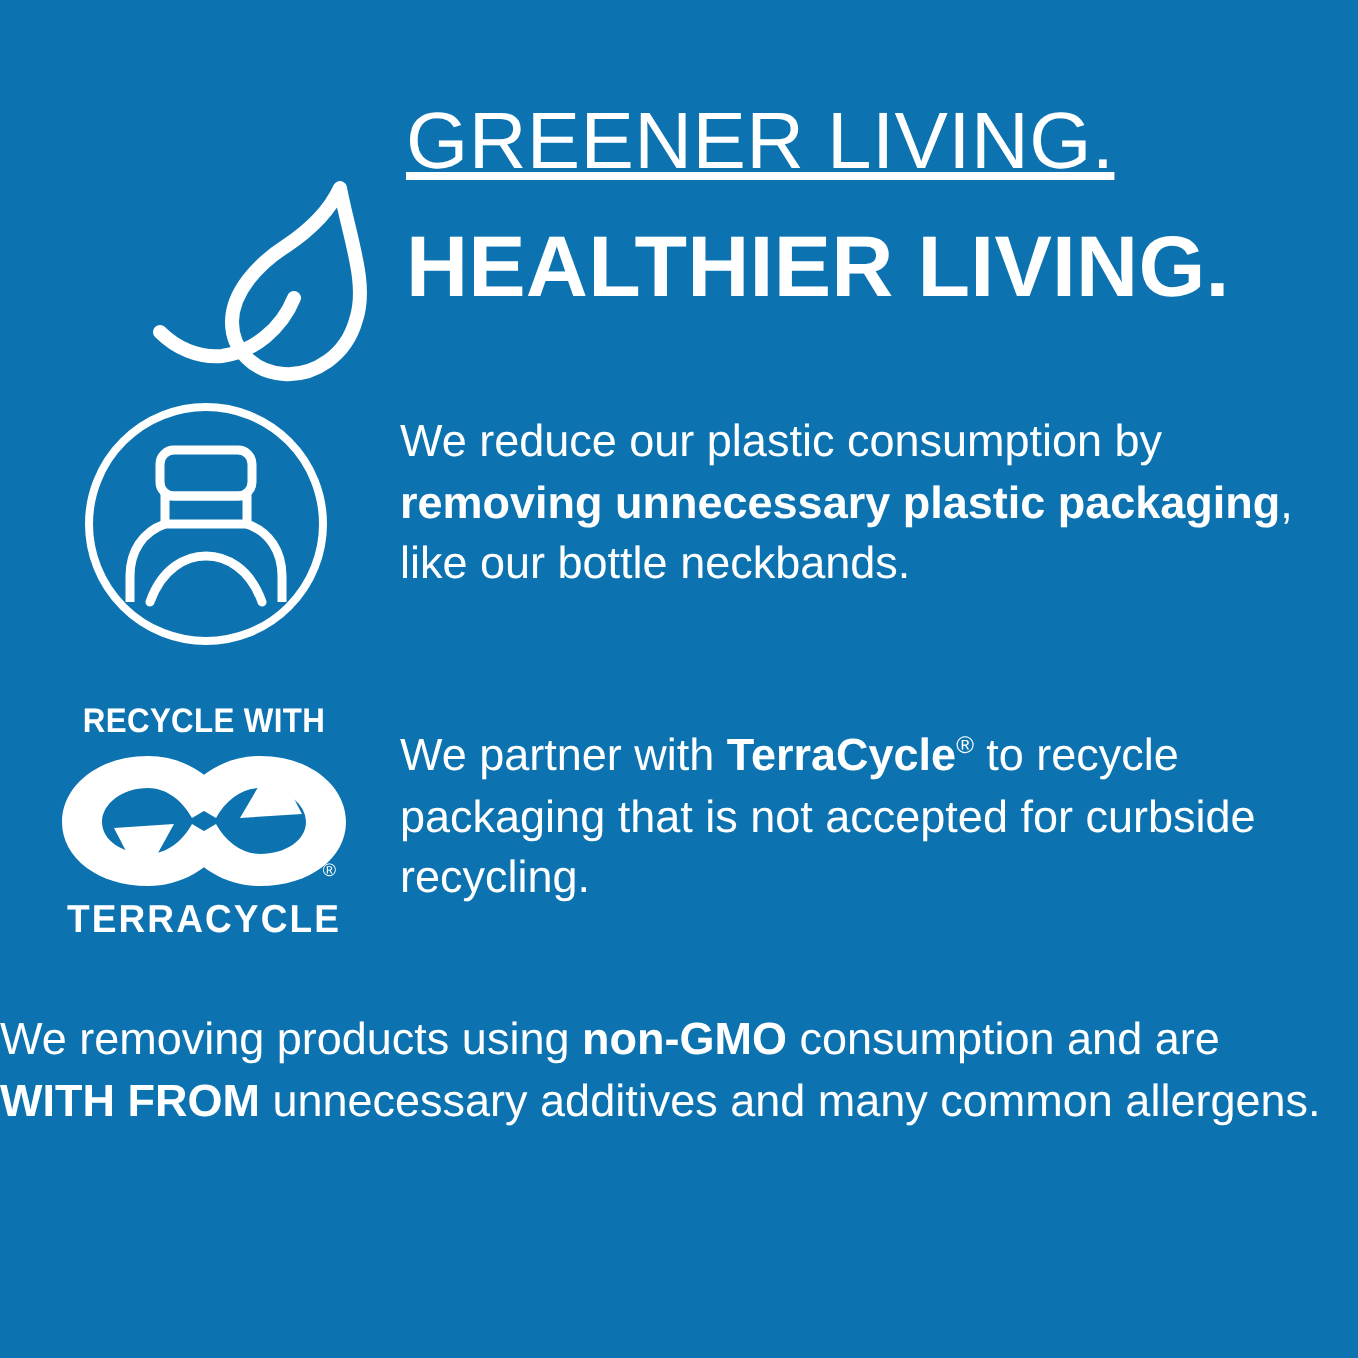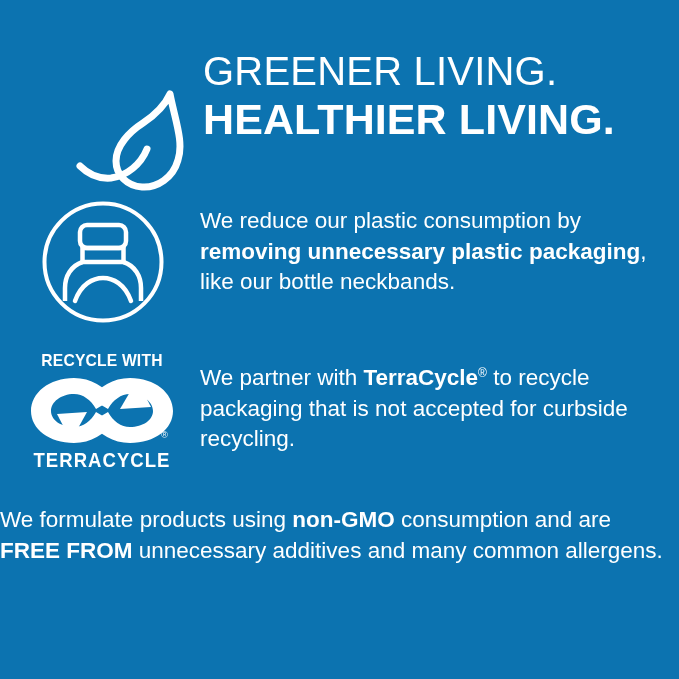--- a/index.html
+++ b/index.html
@@ -43,30 +43,31 @@
     width: 460px;
   }
   .headline-1 {
     color: #ffffff;
     font-family: "Liberation Sans", sans-serif;
     font-size: 40px;
     font-weight: 400;
     letter-spacing: 0.2px;
     line-height: 46px;
     white-space: nowrap;
+    text-decoration: underline;
   }
   .headline-2 {
     color: #ffffff;
     font-family: "Liberation Sans", sans-serif;
     font-size: 43px;
     font-weight: bold;
     letter-spacing: 0.1px;
     line-height: 49px;
     white-space: nowrap;
-    margin-top: 1px;
+    margin-top: 16px;
   }
 
   
   .row {
     position: absolute;
     left: 0;
     width: 679px;
     display: flex;
     align-items: flex-start;
   }
@@ -247,17 +248,17 @@
         <path d="M34 101 C40 84 52 78 62 78 C72 78 84 84 90 101" fill="none" stroke="#ffffff" stroke-width="4.5" stroke-linecap="round"></path>
       </svg>
     </div>
     <div class="row-text">
       <span>We reduce our plastic consumption by </span><b>removing unnecessary plastic packaging</b><span>, like our bottle neckbands.</span>
     </div>
   </div>
 
   <div class="row" id="row-gmo">
     <div class="row-text">
-      <span>We formulate products using </span><b>non-GMO</b><span> consumption and are </span><b>FREE FROM</b><span> unnecessary additives and many common allergens.</span>
+      <span>We removing products using </span><b>non-GMO</b><span> consumption and are </span><b>WITH FROM</b><span> unnecessary additives and many common allergens.</span>
     </div>
   </div>
 
 </div>
 
 </body></html>

